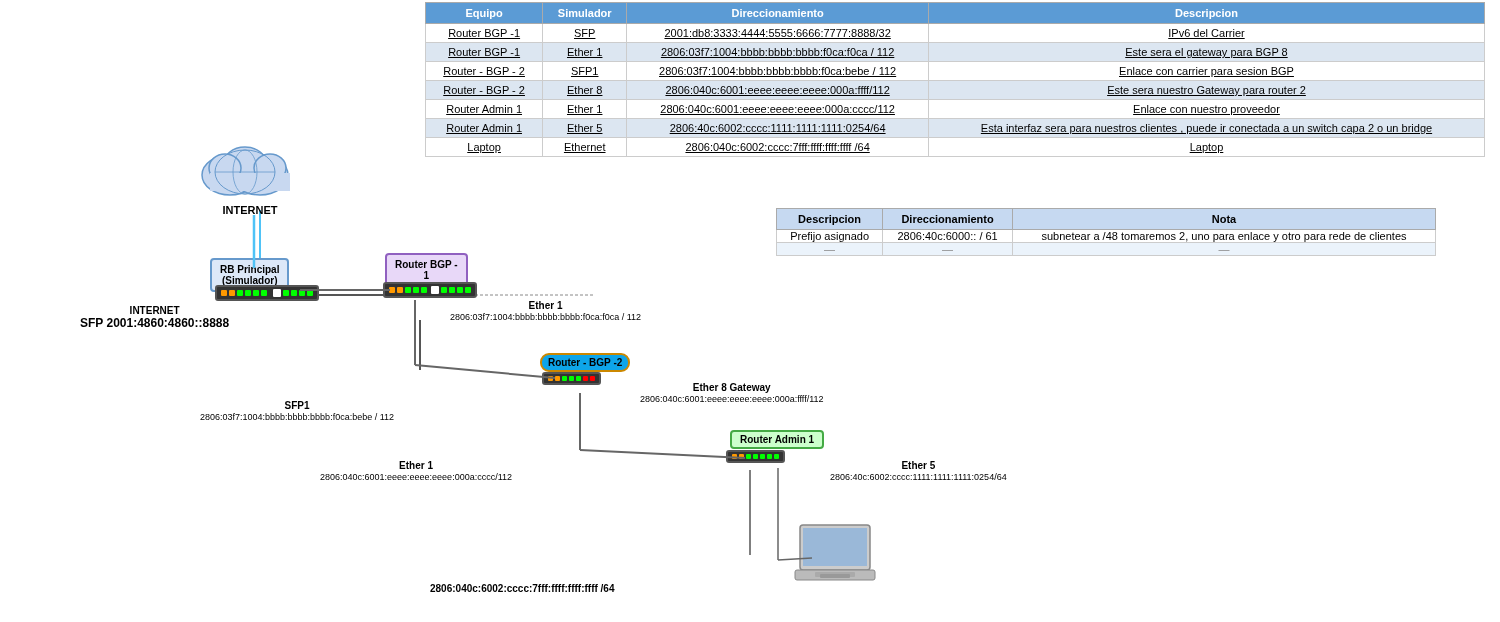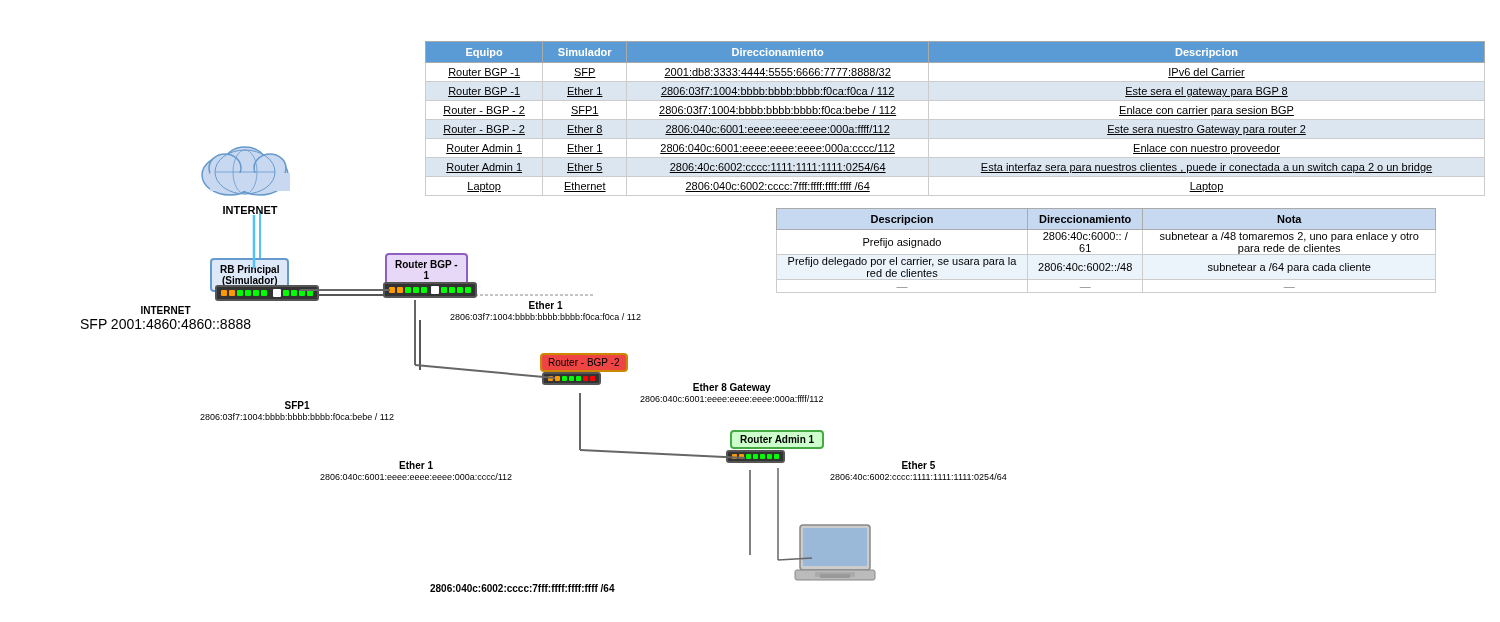--- a/index.html
+++ b/index.html
@@ -13,21 +13,20 @@
       position: relative;
     }
 
     
     .main-table {
       position: absolute;
       top: 2px;
       left: 425px;
       border-collapse: collapse;
       width: 1060px;
-      margin-top: 39px;
     }
     .main-table th {
       background: #5b9bd5;
       color: #fff;
       padding: 4px 8px;
       border: 1px solid #aaa;
       text-align: center;
       font-weight: bold;
       font-size: 11px;
     }
@@ -189,25 +188,20 @@
       <th>Direccionamiento</th>
       <th>Nota</th>
     </tr>
   </thead>
   <tbody id="second-tbody">
       <tr>
         <td>Prefijo asignado</td>
         <td>2806:40c:6000:: / 61</td>
         <td>subnetear a /48  tomaremos 2, uno para enlace y otro para rede de clientes</td>
       </tr>
-      <tr>
-        <td>Prefijo delegado por el carrier, se usara para la red de clientes</td>
-        <td>2806:40c:6002::/48</td>
-        <td>subnetear a /64 para cada cliente</td>
-      </tr>
       <tr class="last-row">
         <td>—</td>
         <td>—</td>
         <td>—</td>
       </tr>
     </tbody>
 </table>
 
 <svg class="lines-svg">
 
@@ -255,21 +249,21 @@
     <div style="width:8px;height:8px;background:#fff;border-radius:1px;margin-left:4px;"></div>
     <div style="width:6px;height:6px;background:#0f0;border-radius:1px;"></div>
     <div style="width:6px;height:6px;background:#0f0;border-radius:1px;"></div>
     <div style="width:6px;height:6px;background:#0f0;border-radius:1px;"></div>
     <div style="width:6px;height:6px;background:#0f0;border-radius:1px;"></div>
   </div>
 </div>
 
 <div class="diag-text" style="top:305px; left:80px;">
   <strong>INTERNET</strong><br>
-  <span style="font-size:14px; font-weight:normal;">SFP 2001:4860:4860::8888</span>
+  <span style="font-size:12px; font-weight:bold;">SFP 2001:4860:4860::8888</span>
 </div>
 
 <div class="router-box" style="top:253px; left:385px; background:#e8d8f8; border-color:#9060c0;">
   <span>Router BGP -<br>1</span>
 </div>
 
 <div class="device" style="top:282px; left:383px;">
   <div style="background:#333; border:2px solid #555; border-radius:3px; padding:2px 4px; display:flex; gap:2px; align-items:center;">
     <div style="width:6px;height:6px;background:#f90;border-radius:1px;"></div>
     <div style="width:6px;height:6px;background:#f90;border-radius:1px;"></div>
@@ -287,21 +281,21 @@
 <div class="diag-text" style="top:300px; left:450px;">
   <strong>Ether 1</strong><br>
   <span style="font-size:9px;font-weight:normal;">2806:03f7:1004:bbbb:bbbb:bbbb:f0ca:f0ca / 112</span>
 </div>
 
 <div class="diag-text" style="top:400px; left:200px;">
   <strong>SFP1</strong><br>
   <span style="font-size:9px;font-weight:normal;">2806:03f7:1004:bbbb:bbbb:bbbb:f0ca:bebe / 112</span>
 </div>
 
-<div style="position:absolute; top:353px; left:540px; background:#ef4444; border:2px solid #cc8800; border-radius:4px; padding:2px 6px; font-size:10px; font-weight:normal; text-align:center;">
+<div style="position:absolute; top:353px; left:540px; background:#0ea5e9; border:2px solid #cc8800; border-radius:9px; padding:2px 6px; font-size:10px; font-weight:bold; text-align:center;">
   <span>Router - BGP -2</span>
 </div>
 
 <div class="device" style="top:372px; left:542px;">
   <div style="background:#333; border:2px solid #555; border-radius:3px; padding:2px 4px; display:flex; gap:2px; align-items:center;">
     <div style="width:5px;height:5px;background:#f90;border-radius:1px;"></div>
     <div style="width:5px;height:5px;background:#f90;border-radius:1px;"></div>
     <div style="width:5px;height:5px;background:#0f0;border-radius:1px;"></div>
     <div style="width:5px;height:5px;background:#0f0;border-radius:1px;"></div>
     <div style="width:5px;height:5px;background:#0f0;border-radius:1px;"></div>

